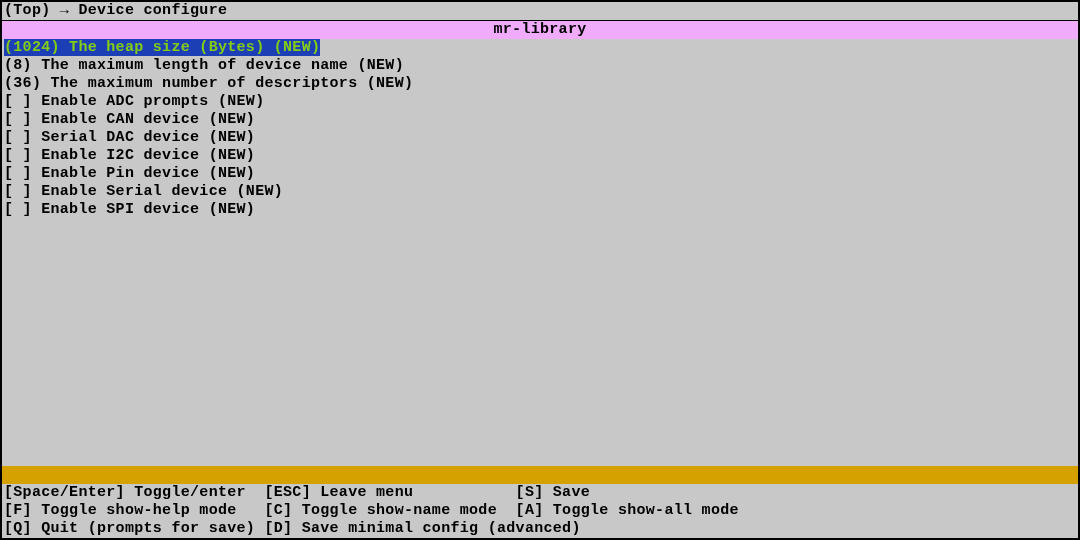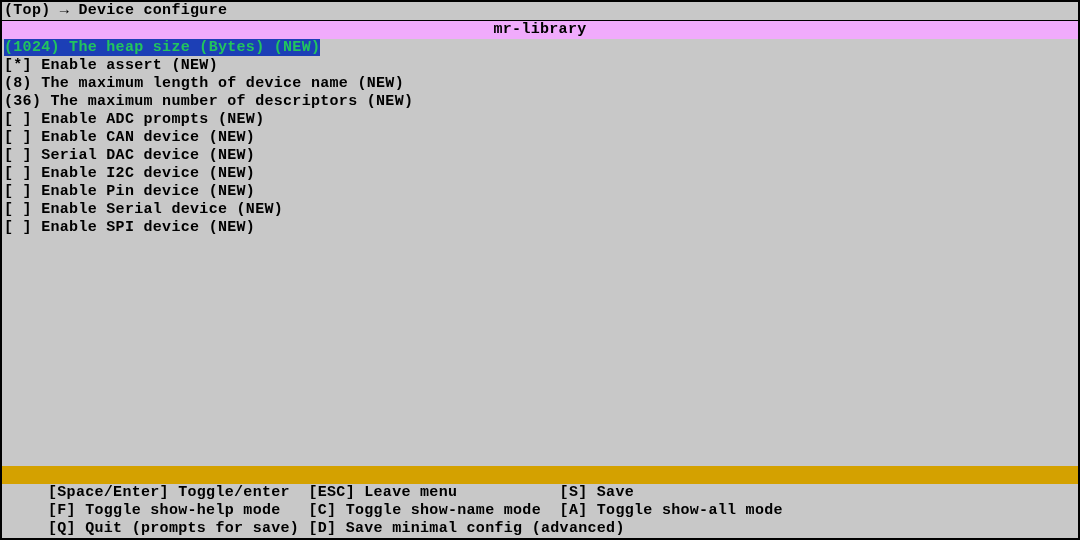--- a/index.html
+++ b/index.html
@@ -40,46 +40,44 @@
       overflow: hidden;
     }
     .menu-item {
       color: #000;
       line-height: 18px;
       white-space: pre;
       padding: 0 2px;
     }
     .menu-item.selected span {
       background: #1c3fb6;
-      color: #22c55e;
+      color: #84cc16;
     }
     .separator {
       background: #d4a100;
       height: 18px;
     }
     .help-area {
       background: #c8c8c8;
       color: #000;
-      margin-left: 44px;
     }
     .help-row {
       line-height: 18px;
       white-space: pre;
       padding: 0 2px;
     }
   </style>
 </head>
 <body>
 
 <div class="terminal">
   <div class="breadcrumb">(Top) → Device configure</div>
   <div class="title-bar">mr-library</div>
   <div class="menu-area" id="menu-area">
       <div class="menu-item selected"><span>(1024) The heap size (Bytes) (NEW)</span></div>
-      <div class="menu-item"><span>[*] Enable assert (NEW)</span></div>
       <div class="menu-item"><span>(8) The maximum length of device name (NEW)</span></div>
       <div class="menu-item"><span>(36) The maximum number of descriptors (NEW)</span></div>
       <div class="menu-item"><span>[ ] Enable ADC prompts (NEW)</span></div>
       <div class="menu-item"><span>[ ] Enable CAN device (NEW)</span></div>
       <div class="menu-item"><span>[ ] Serial DAC device (NEW)</span></div>
       <div class="menu-item"><span>[ ] Enable I2C device (NEW)</span></div>
       <div class="menu-item"><span>[ ] Enable Pin device (NEW)</span></div>
       <div class="menu-item"><span>[ ] Enable Serial device (NEW)</span></div>
       <div class="menu-item"><span>[ ] Enable SPI device (NEW)</span></div>
     </div>

